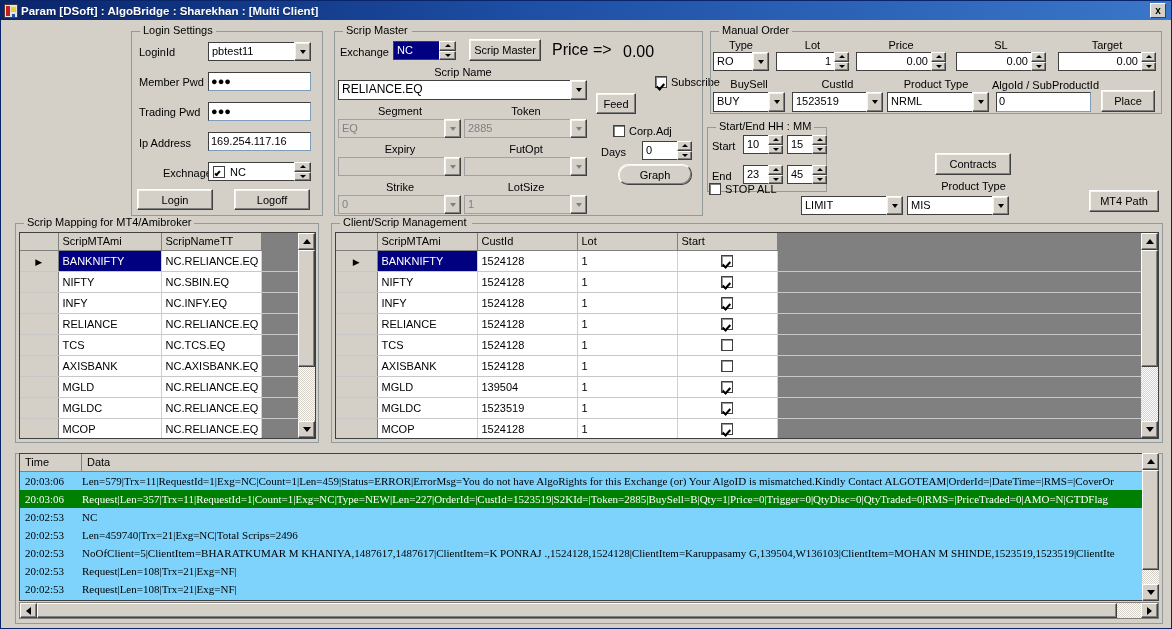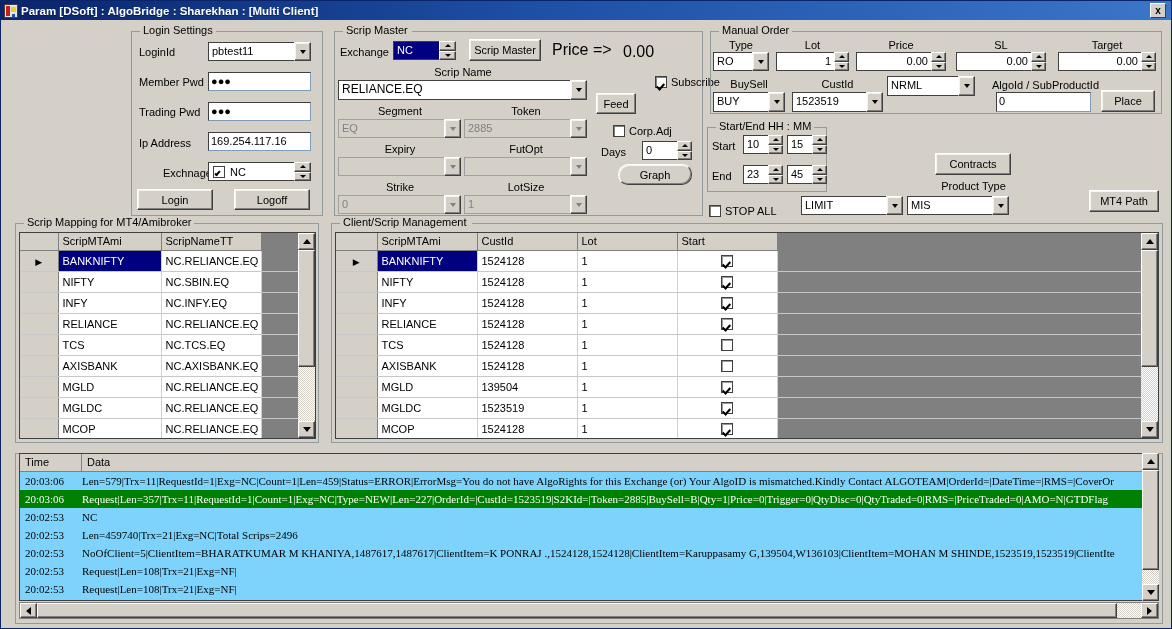--- a/index.html
+++ b/index.html
@@ -508,21 +508,21 @@
 
   <div class="lbl c" style="left:791px; top:77px; width:91px;">CustId</div>
   <div class="combo" style="left:791px; top:91px; width:91px; height:20px;">
     <div class="cval">1523519</div>
     <div class="carr">
         <i></i>
       </div>
   </div>
 
   <div class="lbl c" style="left:886px; top:77px; width:98px;">Product Type</div>
-  <div class="combo" style="left:886px; top:75px; width:88px; height:20px;">
+  <div class="combo" style="left:886px; top:91px; width:102px; height:20px;">
     <div class="cval">NRML</div>
     <div class="carr">
         <i></i>
       </div>
   </div>
 
   <div class="lbl c" style="left:990px; top:78px; width:109px;">AlgoId / SubProductId</div>
   <div class="inp" style="left:995px; top:91px; width:95px; height:20px;">0</div>
   <div class="btn" style="left:1100px; top:89px; width:54px; height:22px;">Place</div>
 
@@ -574,21 +574,21 @@
         </div>
         <div class="dn">
           <i></i>
         </div>
       </div>
   </div>
 
   <div class="btn" style="left:934px; top:152px; width:76px; height:22px;">Contracts</div>
   <div class="lbl c" style="left:920px; top:179px; width:105px;">Product Type</div>
 
-  <div class="chk" style="left:708px; top:204px;">
+  <div class="chk" style="left:708px; top:182px;">
     <span class="box"></span>
     <span>STOP ALL</span>
   </div>
   <div class="combo" style="left:800px; top:195px; width:102px; height:19px;">
     <div class="cval">LIMIT</div>
     <div class="carr">
         <i></i>
       </div>
   </div>
   <div class="combo" style="left:906px; top:195px; width:102px; height:19px;">

